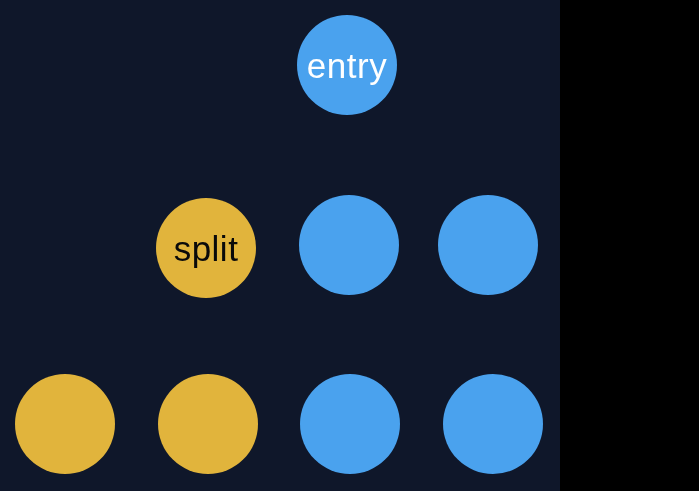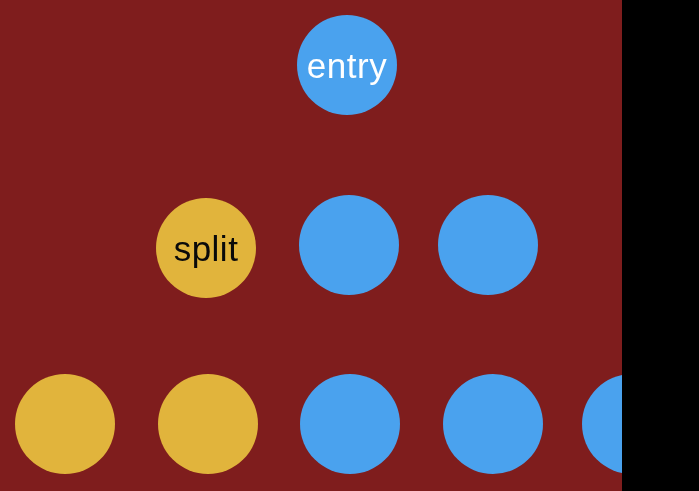--- a/index.html
+++ b/index.html
@@ -26,21 +26,21 @@
     font-size: 35px;
     font-weight: 400;
     line-height: 1;
     letter-spacing: 0.5px;
     user-select: none;
   }
 </style>
 </head>
 <body>
 
-<div id="diagram-canvas" style="background: #7f1d1d; width: 622px; height: 491px;">
+<div id="diagram-canvas" style="background: #0f172a; width: 560px; height: 491px;">
     <div class="node" style="left: 297px; top: 15px; width: 100px; height: 100px; background: rgb(74, 162, 238);">
       <span class="node-label" style="color: rgb(255, 255, 255);">entry</span>
     </div>
     <div class="node" style="left: 156px; top: 198px; width: 100px; height: 100px; background: rgb(225, 180, 60);">
       <span class="node-label" style="color: rgb(10, 10, 10);">split</span>
     </div>
     <div class="node" style="left: 299px; top: 195px; width: 100px; height: 100px; background: rgb(74, 162, 238);"></div>
     <div class="node" style="left: 438px; top: 195px; width: 100px; height: 100px; background: rgb(74, 162, 238);"></div>
     <div class="node" style="left: 15px; top: 374px; width: 100px; height: 100px; background: rgb(225, 180, 60);"></div>
     <div class="node" style="left: 158px; top: 374px; width: 100px; height: 100px; background: rgb(225, 180, 60);"></div>

